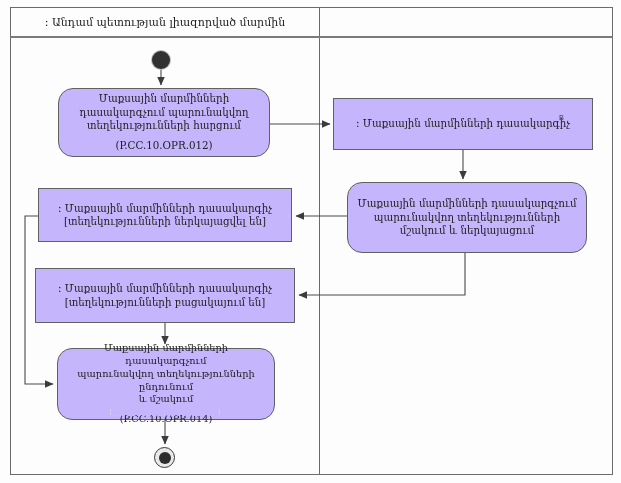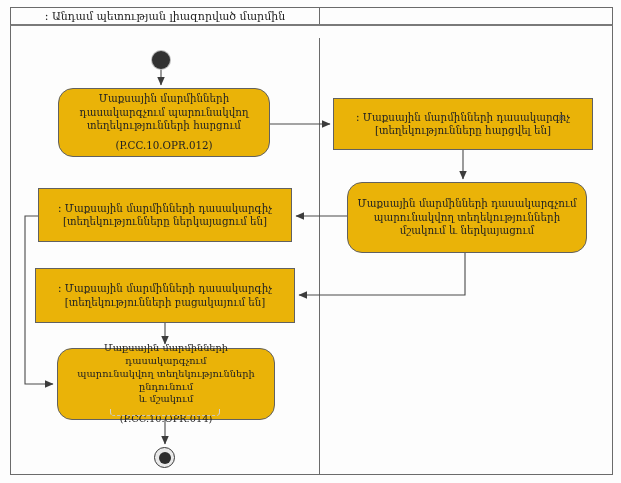--- a/index.html
+++ b/index.html
@@ -5,36 +5,36 @@
   html,body{margin:0;padding:0;background:#ffffff;}
   .stage{
     position:relative;width:621px;height:483px;background:#fdfdfd;overflow:hidden;
     font-family:"DejaVu Serif","DejaVu Sans",serif;color:#222;
   }
   .frame{
     position:absolute;left:10px;top:7px;width:603px;height:468px;
     border:1.6px solid #6b6b6b;box-sizing:border-box;background:#fdfdfd;
   }
   .lane-header{
-    position:absolute;left:10px;top:7px;width:603px;height:19px;
+    position:absolute;left:10px;top:7px;width:603px;height:31px;
     border:1.6px solid #6b6b6b;border-bottom:2px solid #7a7a7a;
     box-sizing:border-box;display:flex;
   }
   .lane-cell{
     display:flex;align-items:center;justify-content:center;
     font-size:11px;box-sizing:border-box;height:100%;
   }
   .lane-cell.left{width:309px;border-right:1.4px solid #6b6b6b;}
   .lane-cell.right{flex:1;}
   .lane-divider{
     position:absolute;left:319px;top:38px;width:0;height:437px;
     border-left:1.4px solid #6b6b6b;
   }
   .node{
-    position:absolute;box-sizing:border-box;background:#eab308;
+    position:absolute;box-sizing:border-box;background:#c4b5fd;
     display:flex;flex-direction:column;align-items:center;justify-content:center;
     text-align:center;font-size:10.3px;line-height:1.3;padding:2px 6px;
   }
   .action{border:1.4px solid #616161;border-radius:15px;}
   .object{border:1.4px solid #616161;}
   .pre{white-space:pre-line;}
   .code{margin-top:7px;}
   .start-node{
     position:absolute;left:152px;top:51px;width:18px;height:18px;border-radius:50%;
     background:#313131;box-shadow:0 0 0 1px #b9b9b9;
@@ -92,33 +92,32 @@
 
   <div class="node action" style="left:58px;top:88px;width:212px;height:69px;">
     <span class="pre">Մաքսային մարմինների
 դասակարգչում պարունակվող
 տեղեկությունների հարցում</span>
     <span class="code">(P.CC.10.OPR.012)</span>
   </div>
 
   <div class="node object" style="left:333px;top:98px;width:260px;height:52px;">
     <span>: Մաքսային մարմինների դասակարգիչ</span>
-    <span>[տեղեկությունները հարցվել են]</span>
     <span class="annotation-b">в</span>
   </div>
 
   <div class="node action" style="left:347px;top:182px;width:240px;height:71px;">
     <span class="pre">Մաքսային մարմինների դասակարգչում
 պարունակվող տեղեկությունների
 մշակում և ներկայացում</span>
   </div>
 
   <div class="node object" style="left:38px;top:188px;width:254px;height:54px;">
     <span>: Մաքսային մարմինների դասակարգիչ</span>
-    <span>[տեղեկությունները ներկայացում են]</span>
+    <span>[տեղեկությունների ներկայացվել են]</span>
   </div>
 
   <div class="node object" style="left:35px;top:268px;width:260px;height:55px;">
     <span>: Մաքսային մարմինների դասակարգիչ</span>
     <span>[տեղեկությունների բացակայում են]</span>
   </div>
 
   <div class="node action" style="left:57px;top:348px;width:218px;height:72px;font-size:9.8px;">
     <span class="pre">Մաքսային մարմինների դասակարգչում
 պարունակվող տեղեկությունների ընդունում

